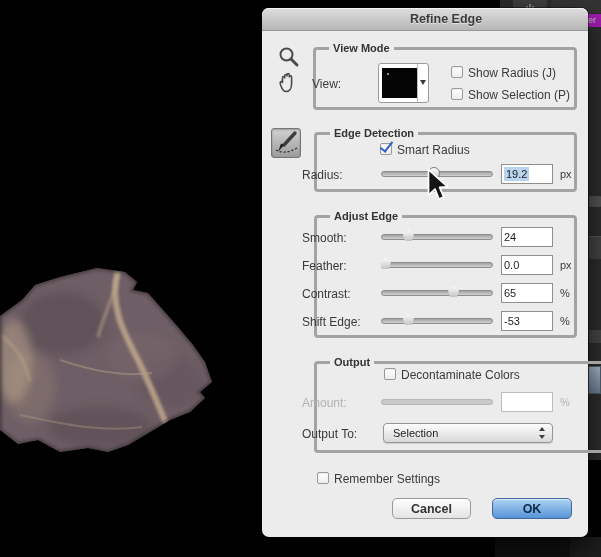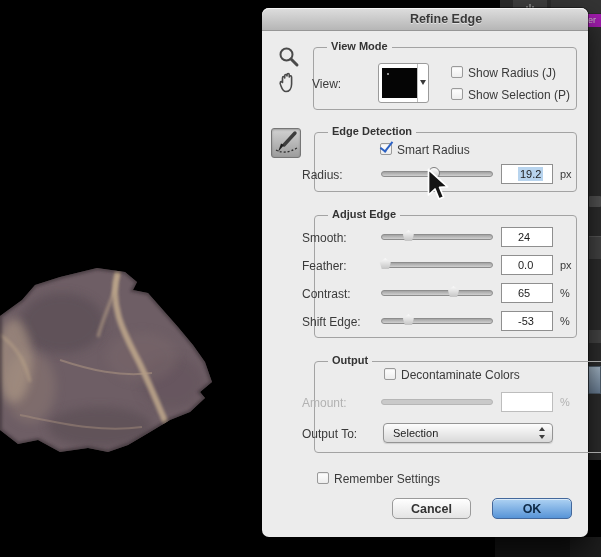--- a/index.html
+++ b/index.html
@@ -22,36 +22,36 @@
 
   
   .dialog{left:262px;top:8px;width:326px;height:529px;background:#ececec;border-radius:7px;
     box-shadow:0 14px 30px rgba(0,0,0,.7),0 0 0 1px rgba(0,0,0,.4);}
   .titlebar{position:absolute;left:0;top:0;width:100%;height:22px;border-radius:7px 7px 0 0;
     background:linear-gradient(#dedede,#b6b6b6);border-bottom:1px solid #969696;
     box-shadow:inset 0 1px 0 rgba(255,255,255,.65);}
   .title{display:block;text-align:center;line-height:22px;font-size:12.5px;font-weight:700;color:#3a3a3a;
     text-shadow:0 1px 0 rgba(255,255,255,.55);padding-left:42px;}
 
-  .group{position:absolute;border:1px solid #a3a3a3;border-radius:4px;box-sizing:border-box;}
+  .group{position:absolute;border:3px solid #a3a3a3;border-radius:4px;box-sizing:border-box;}
   .legend{position:absolute;top:-8px;left:13px;background:#ececec;padding:0 4px;font-size:11px;font-weight:700;color:#333;white-space:nowrap;}
   .lbl{position:absolute;font-size:12px;color:#3a3a3a;white-space:nowrap;}
   .lbl.r{text-align:left;}
   .lbl.dis{color:#b2b2b2;}
 
   .track{position:absolute;width:110px;height:4px;background:linear-gradient(#a2a2a2,#d0d0d0);
     border:1px solid #8d8d8d;border-radius:3px;}
   .track.dis{background:#c9c9c9;border-color:#b6b6b6;}
   .knob{position:absolute;top:-5px;width:12px;height:11px;background:linear-gradient(#fcfcfc,#c4c4c4);
     clip-path:polygon(50% 0,96% 40%,80% 100%,20% 100%,4% 40%);filter:drop-shadow(0 0 .7px #4a4a4a);}
   .knob.round{clip-path:none;border-radius:50%;width:10px;height:10px;border:1px solid #7e7e7e;
     filter:none;box-sizing:content-box;background:linear-gradient(#fdfdfd,#c9c9c9);}
 
   .field{position:absolute;width:52px;height:20px;background:#fff;border:1px solid #8f8f8f;
-    box-sizing:border-box;font-size:11px;line-height:18px;padding-left:16px;color:#1c1c1c;}
+    box-sizing:border-box;font-size:11px;line-height:18px;padding-left:2px;color:#1c1c1c;}
   .field.dis{border-color:#bdbdbd;}
   .selhl{background:#b8d4ee;padding:1px 2px;}
   .unit{position:absolute;font-size:11px;color:#3a3a3a;}
   .unit.dis{color:#b2b2b2;}
 
   .cb{position:absolute;width:12px;height:12px;background:linear-gradient(#fff,#ededed);
     border:1px solid #9a9a9a;border-radius:2px;box-sizing:border-box;box-shadow:inset 0 1px 1px rgba(0,0,0,.08);}
   .cb .check{display:none;position:absolute;left:2px;top:-5px;width:5px;height:11px;
     border-right:2.6px solid #2d62c4;border-bottom:2.6px solid #2d62c4;transform:rotate(38deg);}
   .cb.checked .check{display:block;}

